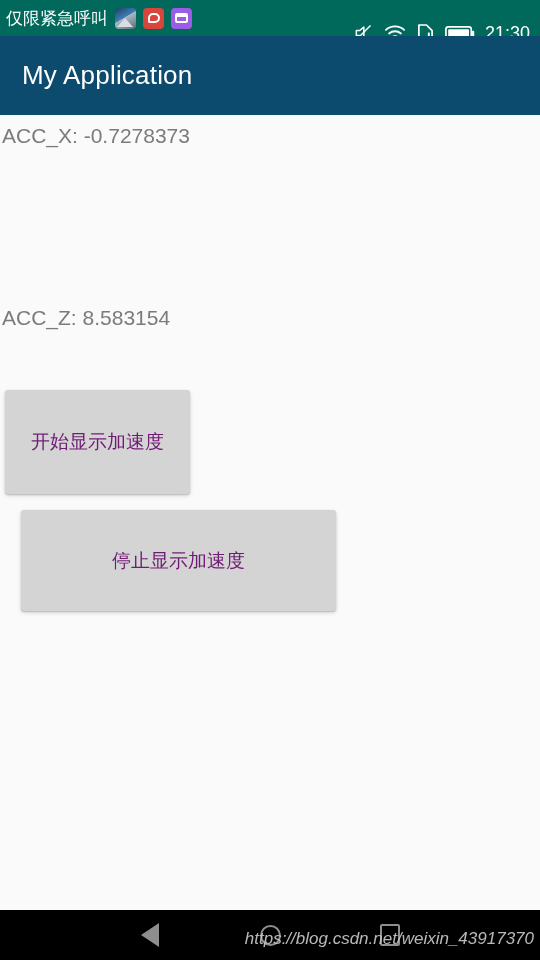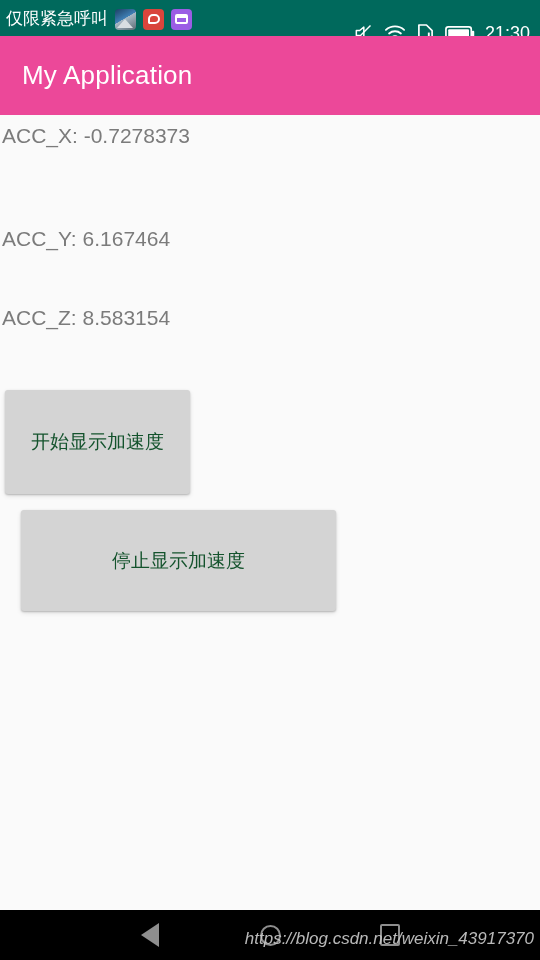--- a/index.html
+++ b/index.html
@@ -28,21 +28,21 @@
     width: 540px;
     height: 36px;
     background: #00695c;
     display: flex;
     align-items: center;
     box-sizing: border-box;
     padding: 0 10px 0 6px;
   }
   #status-left {
     display: flex;
-    align-items: flex-end;
+    align-items: center;
     flex: 1 1 auto;
     min-width: 0;
   }
   #carrier-label {
     color: #ffffff;
     font-size: 17px;
     letter-spacing: 0px;
     white-space: nowrap;
     font-family: "DejaVu Sans", sans-serif;
   }
@@ -113,21 +113,21 @@
     margin-left: 10px;
     white-space: nowrap;
   }
 
   
   #app-bar {
     position: absolute;
     left: 0; top: 36px;
     width: 540px;
     height: 79px;
-    background: #ec4899;
+    background: #0c4a6e;
     display: flex;
     align-items: center;
   }
   #app-title {
     color: #ffffff;
     font-size: 26px;
     margin-left: 22px;
     font-weight: normal;
     letter-spacing: 0.2px;
   }
@@ -149,21 +149,21 @@
   }
   #acc-x { top: 9px; }
   #acc-y { top: 112px; }
   #acc-z { top: 191px; }
 
   .app-button {
     position: absolute;
     background: #d4d4d4;
     border: none;
     border-radius: 3px;
-    color: #14532d;
+    color: #701a75;
     font-size: 19px;
     font-family: "DejaVu Sans", sans-serif;
     box-shadow: 0 1px 2px rgba(0,0,0,0.22), 0 2px 5px rgba(0,0,0,0.10);
     padding: 12px;
     display: flex;
     align-items: center;
     justify-content: center;
     cursor: pointer;
   }
   #btn-start {
@@ -281,21 +281,20 @@
       <span id="clock-label">21:30</span>
     </div>
   </div>
 
   <div id="app-bar">
     <span id="app-title">My Application</span>
   </div>
 
   <div id="content">
     <span class="acc-line" id="acc-x">ACC_X: -0.7278373</span>
-    <span class="acc-line" id="acc-y">ACC_Y: 6.167464</span>
     <span class="acc-line" id="acc-z">ACC_Z: 8.583154</span>
 
     <button class="app-button" id="btn-start">开始显示加速度</button>
     <button class="app-button" id="btn-stop">停止显示加速度</button>
   </div>
 
   <div id="nav-bar">
     <div class="nav-btn" id="nav-back">
       <span class="glyph"></span>
     </div>

